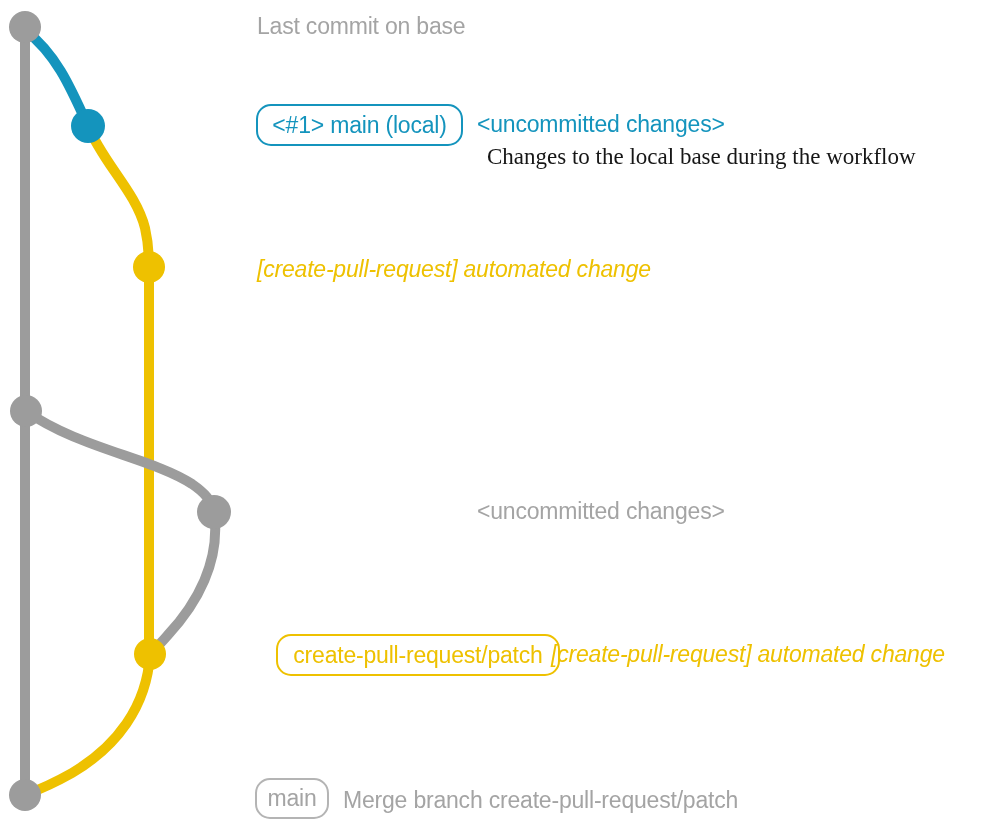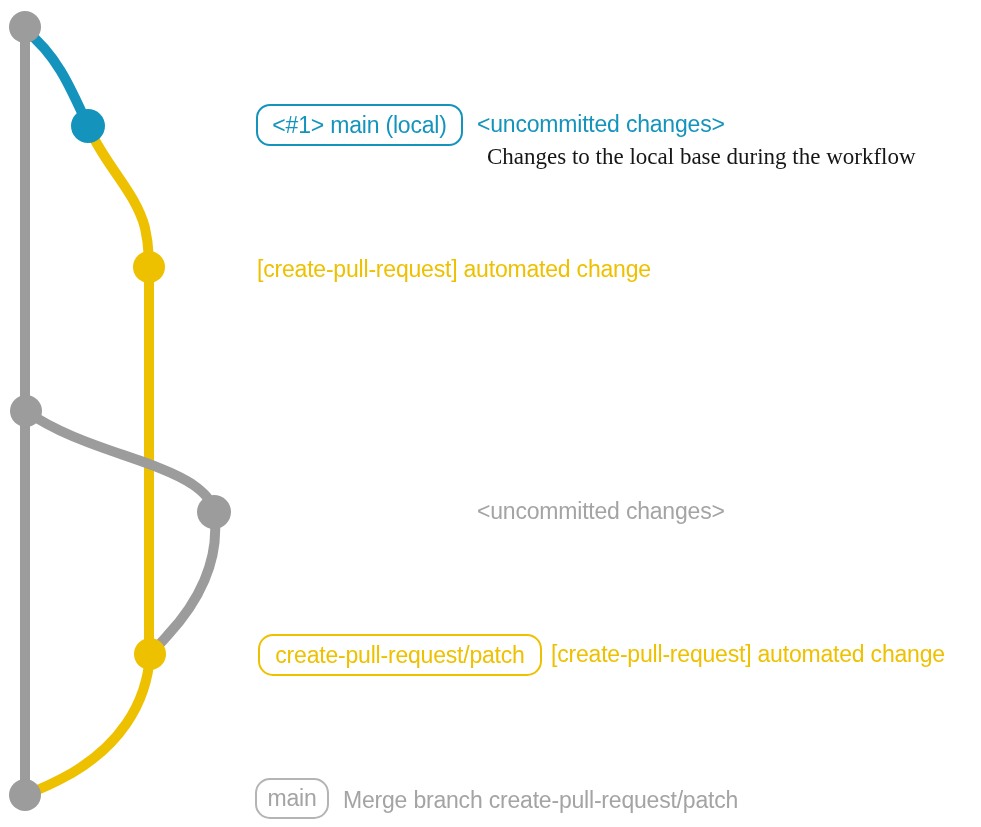--- a/index.html
+++ b/index.html
@@ -19,41 +19,41 @@
     width: 981px;
     height: 827px;
     background: var(--background);
     overflow: hidden;
   }
   .graph-svg { position: absolute; left: 0; top: 0; }
   .abs { position: absolute; white-space: nowrap; }
   .heading { font-size: 23px; line-height: 1.15; letter-spacing: -0.2px; }
   .t-gray  { color: var(--gray-text); }
   .t-blue  { color: var(--blue); }
-  .t-yellow{ color: var(--yellow); }
+  .t-yellow{ color: var(--yellow); font-style: italic; }
   .note {
     font-family: "Liberation Serif", serif;
     font-size: 23px;
     line-height: 1.15;
     color: var(--note);
   }
   .badge {
     position: absolute;
     display: flex;
     align-items: center;
     justify-content: center;
     border: 2px solid;
     border-radius: 15px;
     font-size: 23px;
     letter-spacing: -0.2px;
     background: var(--background);
   }
-  .badge-blue   { border-color: var(--blue);        color: var(--blue); border-radius: 14px; }
+  .badge-blue   { border-color: var(--blue);        color: var(--blue); }
   .badge-gray   { border-color: var(--gray-border); color: var(--gray-text); }
-  .badge-yellow { border-color: var(--yellow);      color: var(--yellow); }
+  .badge-yellow { border-color: var(--yellow);      color: var(--yellow); margin-left: 18px; }
   .stroke-gray   { stroke: var(--gray-line); fill: none; }
   .stroke-blue   { stroke: var(--blue);      fill: none; }
   .stroke-yellow { stroke: var(--yellow);    fill: none; }
   .fill-gray   { fill: var(--gray-line); }
   .fill-blue   { fill: var(--blue); }
   .fill-yellow { fill: var(--yellow); }
 </style>
 </head>
 <body>
 
@@ -75,20 +75,21 @@
 
     <circle class="fill-gray" cx="25" cy="27" r="16"></circle>
     <circle class="fill-blue" cx="88" cy="126" r="17"></circle>
     <circle class="fill-yellow" cx="149" cy="267" r="16"></circle>
     <circle class="fill-gray" cx="26" cy="411" r="16"></circle>
     <circle class="fill-gray" cx="214" cy="512" r="17"></circle>
     <circle class="fill-yellow" cx="150" cy="654" r="16"></circle>
     <circle class="fill-gray" cx="25" cy="795" r="16"></circle>
   </svg>
 
+  <div class="abs heading t-gray" style="left:257px; top:13px">Last commit on base</div>
 
   <div class="badge badge-blue" style="left:256px; top:104px; width:207px; height:42px">
     <span>&lt;#1&gt; main (local)</span>
   </div>
   <div class="abs heading t-blue" style="left:477px; top:111px">&lt;uncommitted changes&gt;</div>
   <div class="abs note" style="left:487px; top:144px">Changes to the local base during the workflow</div>
 
   <div class="abs heading t-yellow" style="left:257px; top:256px">[create-pull-request] automated change</div>
 
 

